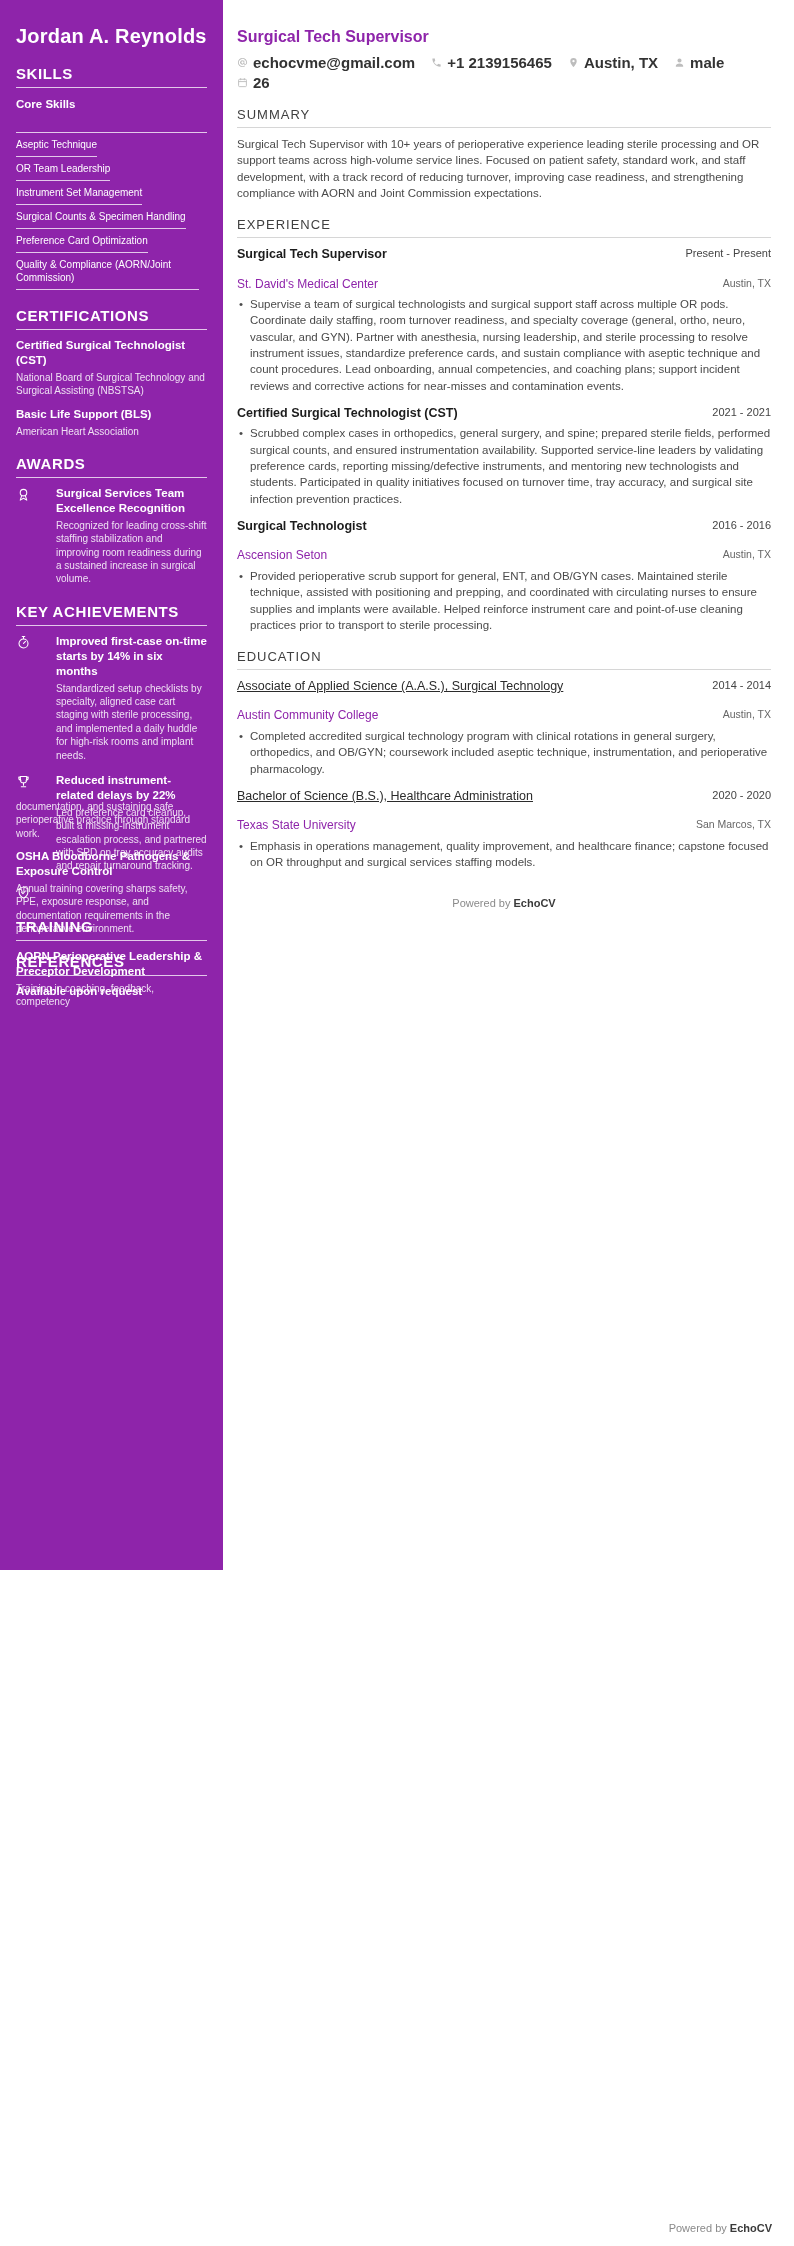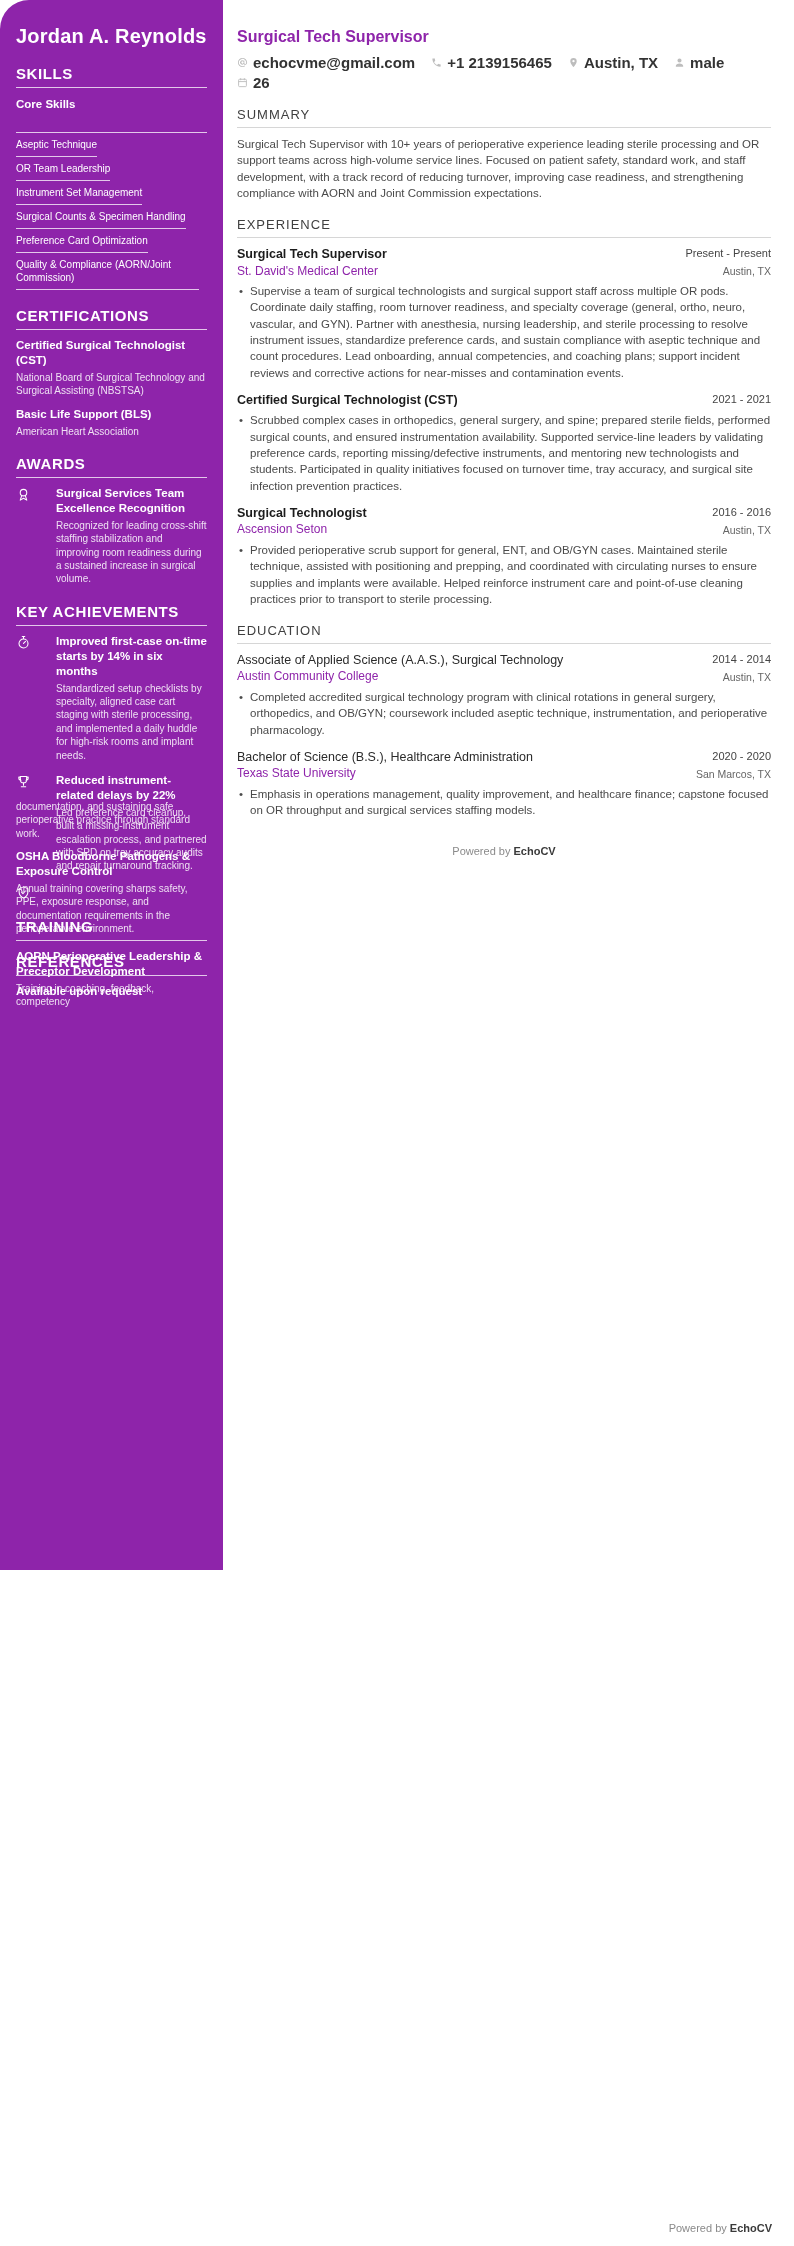--- a/index.html
+++ b/index.html
@@ -6,21 +6,20 @@
   * { box-sizing: border-box; }
   html, body { margin: 0; padding: 0; background: #ffffff; }
   .canvas {
     position: relative;
     width: 794px;
     height: 2246px;
     margin: 0 auto;
     background: #ffffff;
     font-family: "Liberation Sans", sans-serif;
     overflow: hidden;
-    border-radius: 29px;
   }
 
   
   .sidebar {
     position: absolute;
     left: 0; top: 0;
     width: 223px;
     height: 1570px;
     background: var(--accent);
     color: #ffffff;
@@ -126,23 +125,23 @@
   }
   .entry { margin-bottom: 11px; }
   .entry-head { display: flex; justify-content: space-between; align-items: flex-start; gap: 12px; }
   .entry-title {
     margin: 0;
     font-size: 12.5px;
     font-weight: 700;
     color: #1c1c1c;
     line-height: 1.3;
   }
-  .edu .entry-title { font-weight: 400; color: #2b2b2b; max-width: 380px; }
+  .edu .entry-title { font-weight: 400; color: #2b2b2b; max-width: 380px; text-decoration: underline; }
   .dates { font-size: 11px; color: #444444; white-space: nowrap; padding-top: 1px; }
-  .entry-sub { display: flex; justify-content: space-between; align-items: center; gap: 0; margin-top: 1px; }
+  .entry-sub { display: flex; justify-content: space-between; align-items: flex-start; gap: 0; margin-top: 14px; }
   .company { font-size: 12px; color: var(--accent); line-height: 1.3; }
   .loc { font-size: 10.5px; color: #666666; white-space: nowrap; }
   .bullet { margin-top: 4px; }
   .bullet p {
     margin: 0;
     position: relative;
     padding-left: 13px;
     font-size: 11.5px;
     line-height: 1.42;
     color: #4a4a4a;

